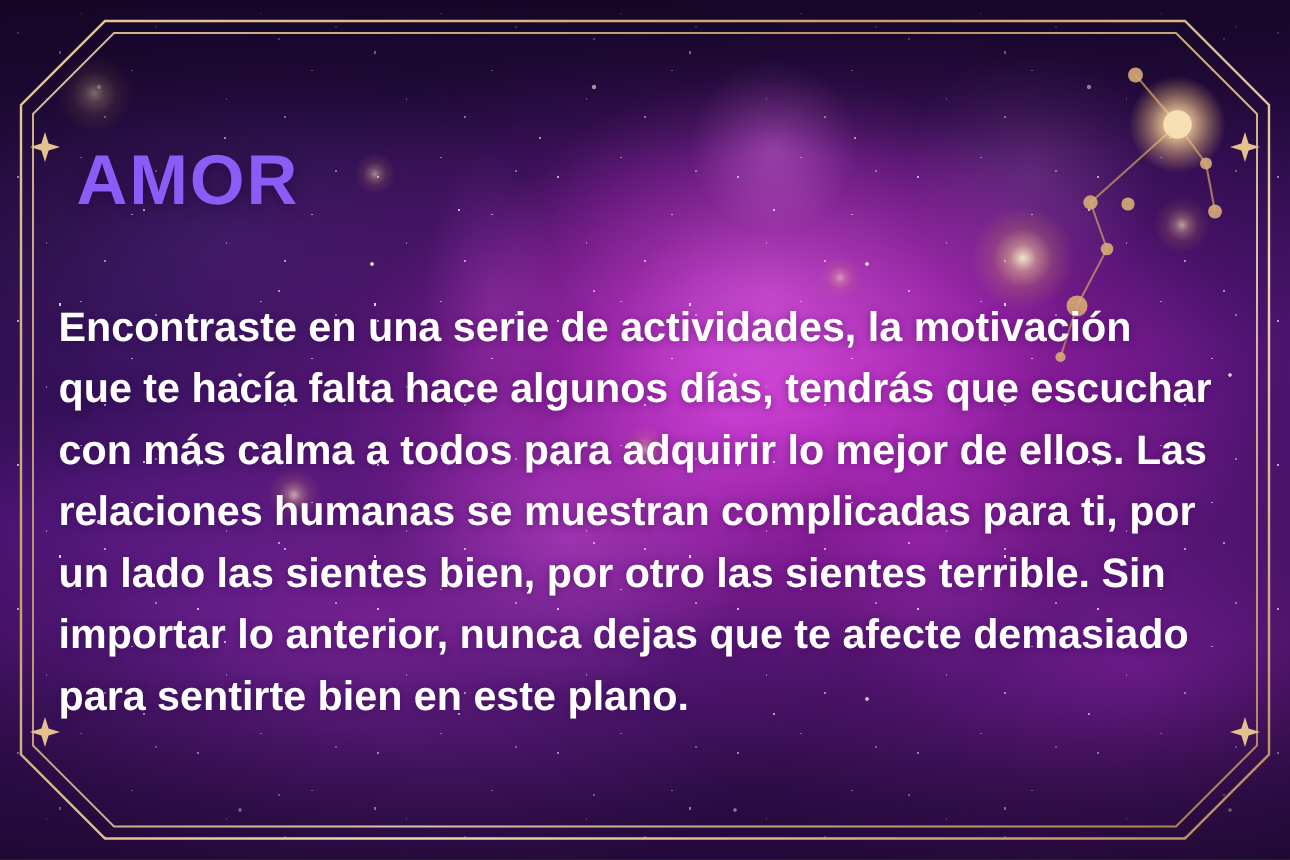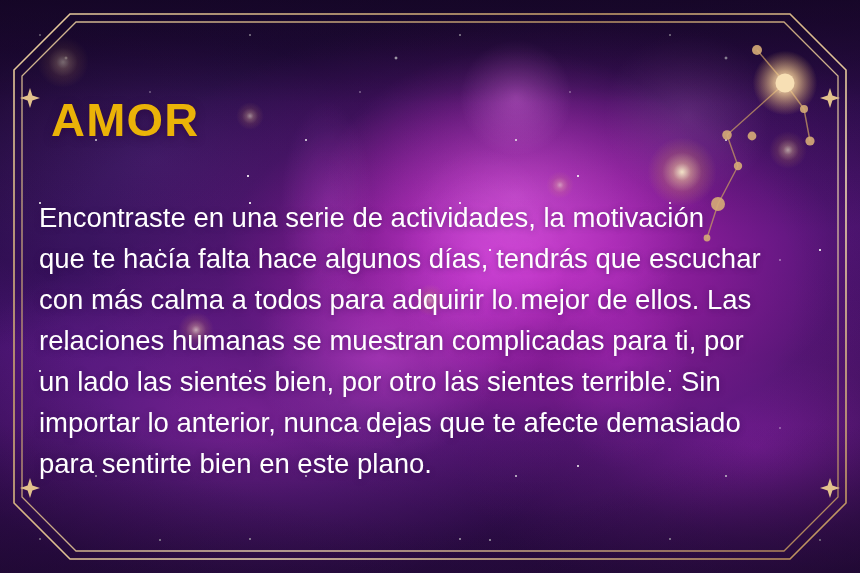--- a/index.html
+++ b/index.html
@@ -92,28 +92,28 @@
   
   #frame{position:absolute;left:0;top:0;width:860px;height:573px;pointer-events:none;}
 
   
   #content{position:absolute;left:0;top:0;width:860px;height:573px;}
 
   #title{
     position:absolute;left:51px;top:94px;
     font-size:47px;line-height:52px;
     font-weight:bold;letter-spacing:1.2px;
-    color:#eab308;
+    color:#8b5cf6;
     text-shadow:0 2px 9px rgba(40,0,60,.55);
   }
 
   #body-text{
     position:absolute;left:39px;top:197px;width:790px;
     font-size:27.5px;line-height:41px;
-    font-weight:400;
+    font-weight:700;
     color:#ffffff;
     text-shadow:0 1px 6px rgba(45,5,70,.45);
     white-space:pre-line;
   }
 </style>
 </head>
 <body>
 
 <div id="card">
 

